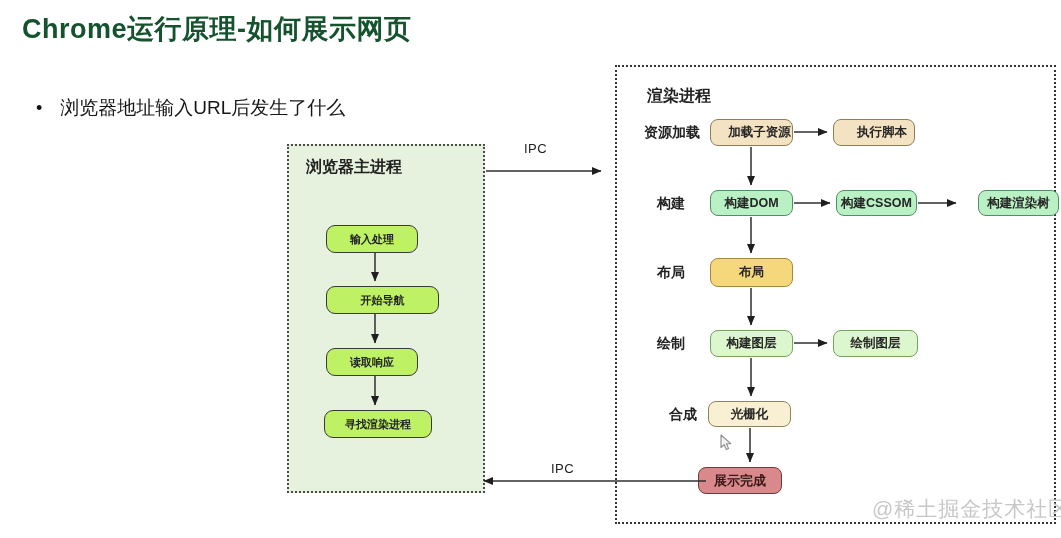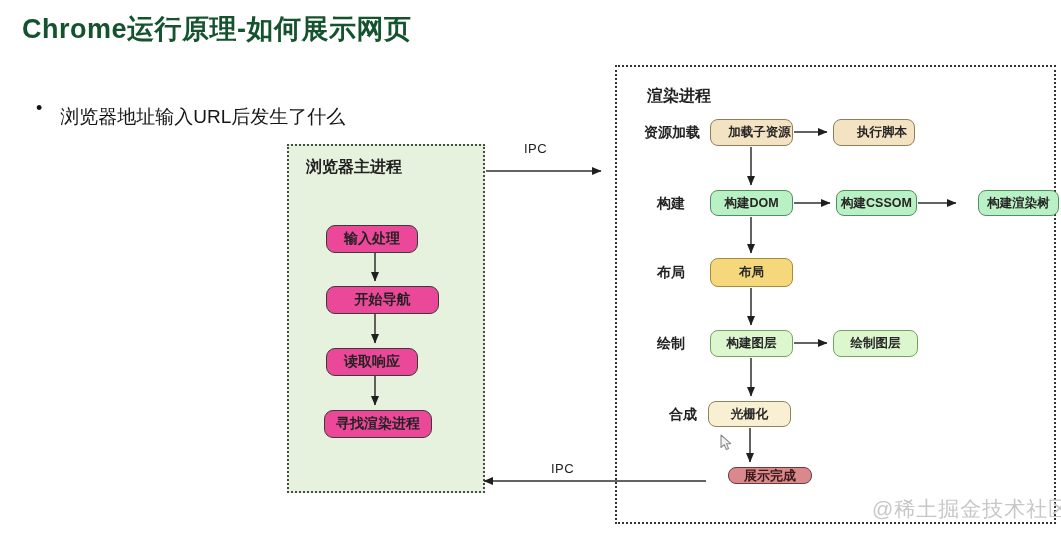--- a/index.html
+++ b/index.html
@@ -9,31 +9,31 @@
     font-family:"Liberation Sans","DejaVu Sans",sans-serif;
     color:#1c1c1c;
   }
   .abs{position:absolute;box-sizing:border-box;}
   .page-title{
     left:22px;top:11px;font-size:27px;font-weight:700;color:#14532d;
     letter-spacing:0.5px;white-space:nowrap;
   }
   .bullet-row{left:36px;top:96px;display:flex;align-items:flex-start;}
   .bullet-dot{font-size:18px;line-height:24px;margin-right:18px;color:#111;}
-  .bullet-text{font-size:19px;line-height:24px;color:#161616;white-space:nowrap;margin-top:9px;}
+  .bullet-text{font-size:19px;line-height:24px;color:#161616;white-space:nowrap;}
 
   .panel{border:2px dotted #444;}
   .left-panel{left:287px;top:144px;width:198px;height:349px;background:#e6f1de;border-color:#4a4a4a;}
   .right-panel{left:615px;top:65px;width:441px;height:459px;background:#ffffff;border-color:#333;}
   .panel-title{font-size:16px;font-weight:700;color:#222;white-space:nowrap;}
 
   .node{
     display:flex;align-items:center;justify-content:center;
-    border-radius:9px;border:1.6px solid #3a3a3a;background:#ec4899;
-    font-size:14px;font-weight:700;color:#222;white-space:nowrap;
+    border-radius:9px;border:1.6px solid #3a3a3a;background:#bef264;
+    font-size:11px;font-weight:700;color:#222;white-space:nowrap;
   }
   .box{
     display:flex;align-items:center;justify-content:center;
     border-radius:8px;border:1.6px solid;
     font-size:12.5px;font-weight:700;color:#262626;white-space:nowrap;
   }
   .tan{background:#f4e3c2;border-color:#8f7f55;padding-left:16px;}
   .mint{background:#b9f1c4;border-color:#4f8f66;}
   .gold{background:#f6d87c;border-color:#a8883f;}
   .pale{background:#dcf6ce;border-color:#74a55e;}
@@ -83,21 +83,21 @@
 <div class="abs box mint" style="left:836px;top:190px;width:81px;height:26px;">构建CSSOM</div>
 <div class="abs box mint" style="left:962px;top:190px;width:81px;height:26px;margin-left:16px;">构建渲染树</div>
 
 <div class="abs box gold" style="left:710px;top:258px;width:83px;height:29px;">布局</div>
 
 <div class="abs box pale" style="left:710px;top:330px;width:83px;height:27px;">构建图层</div>
 <div class="abs box pale" style="left:833px;top:330px;width:85px;height:27px;">绘制图层</div>
 
 <div class="abs box cream" style="left:708px;top:401px;width:83px;height:26px;">光栅化</div>
 
-<div class="abs box rose" style="left:728px;top:467px;width:84px;height:17px;font-size:13px;">展示完成</div>
+<div class="abs box rose" style="left:698px;top:467px;width:84px;height:27px;font-size:13px;">展示完成</div>
 
 <div class="abs ipc-label" style="left:524px;top:141px;">IPC</div>
 <div class="abs ipc-label" style="left:551px;top:461px;">IPC</div>
 
 <div class="abs watermark">@稀土掘金技术社区</div>
 
 <svg class="overlay" width="1061" height="538" viewBox="0 0 1061 538">
   <defs>
     <marker id="ah" markerUnits="userSpaceOnUse" markerWidth="11" markerHeight="9" refX="9" refY="4" orient="auto">
       <path d="M0,0 L9.5,4 L0,8 Z" fill="#1f1f1f"></path>

